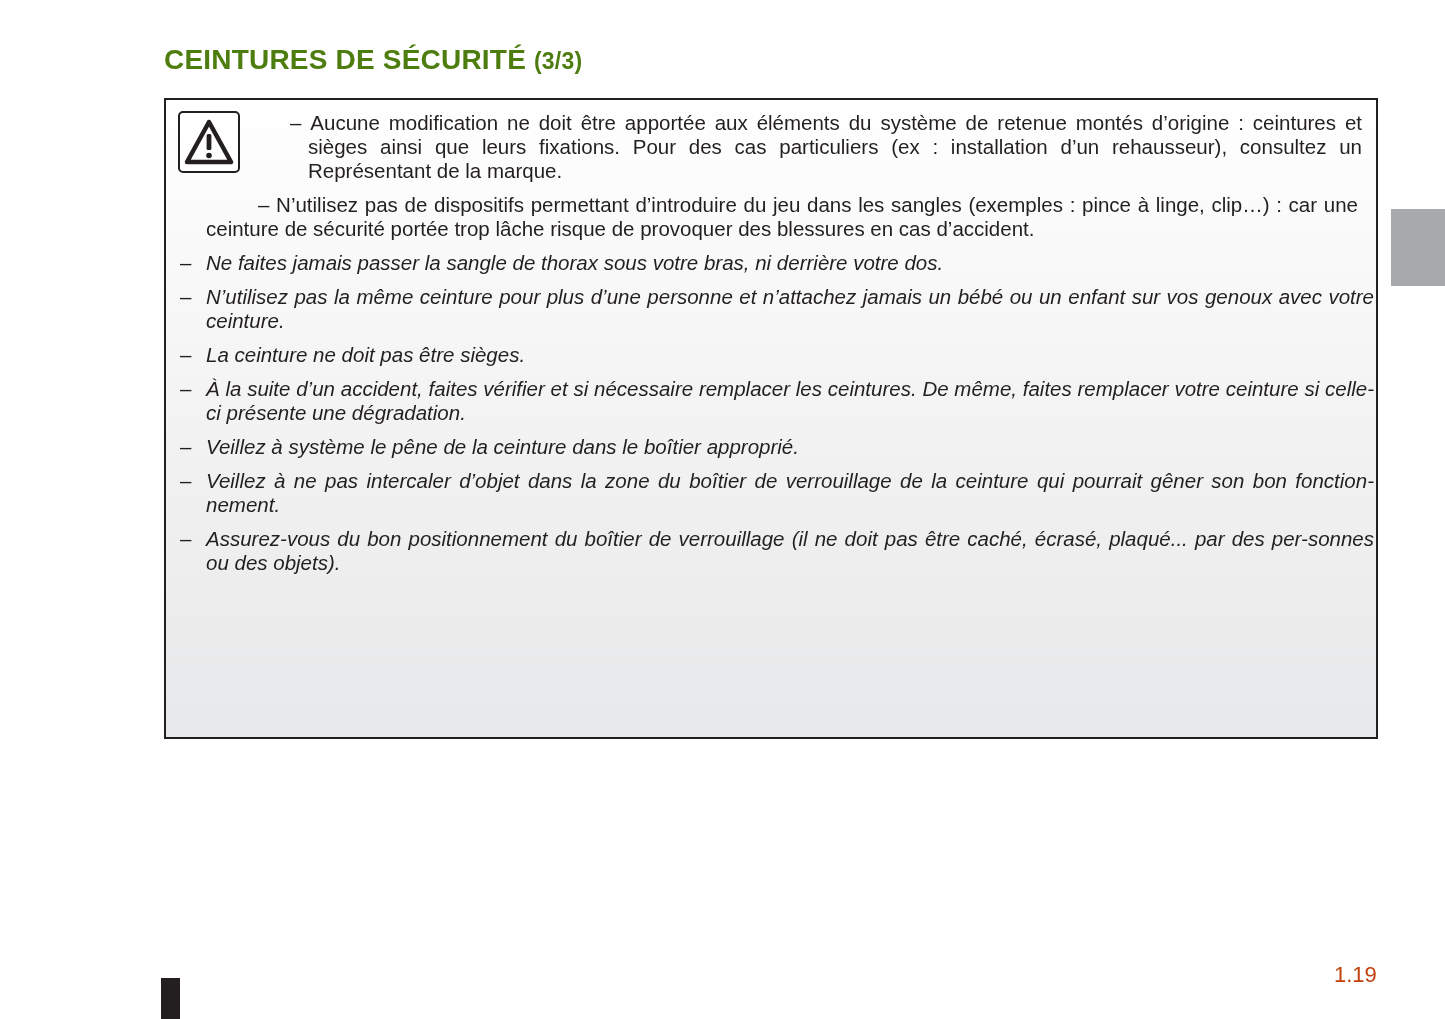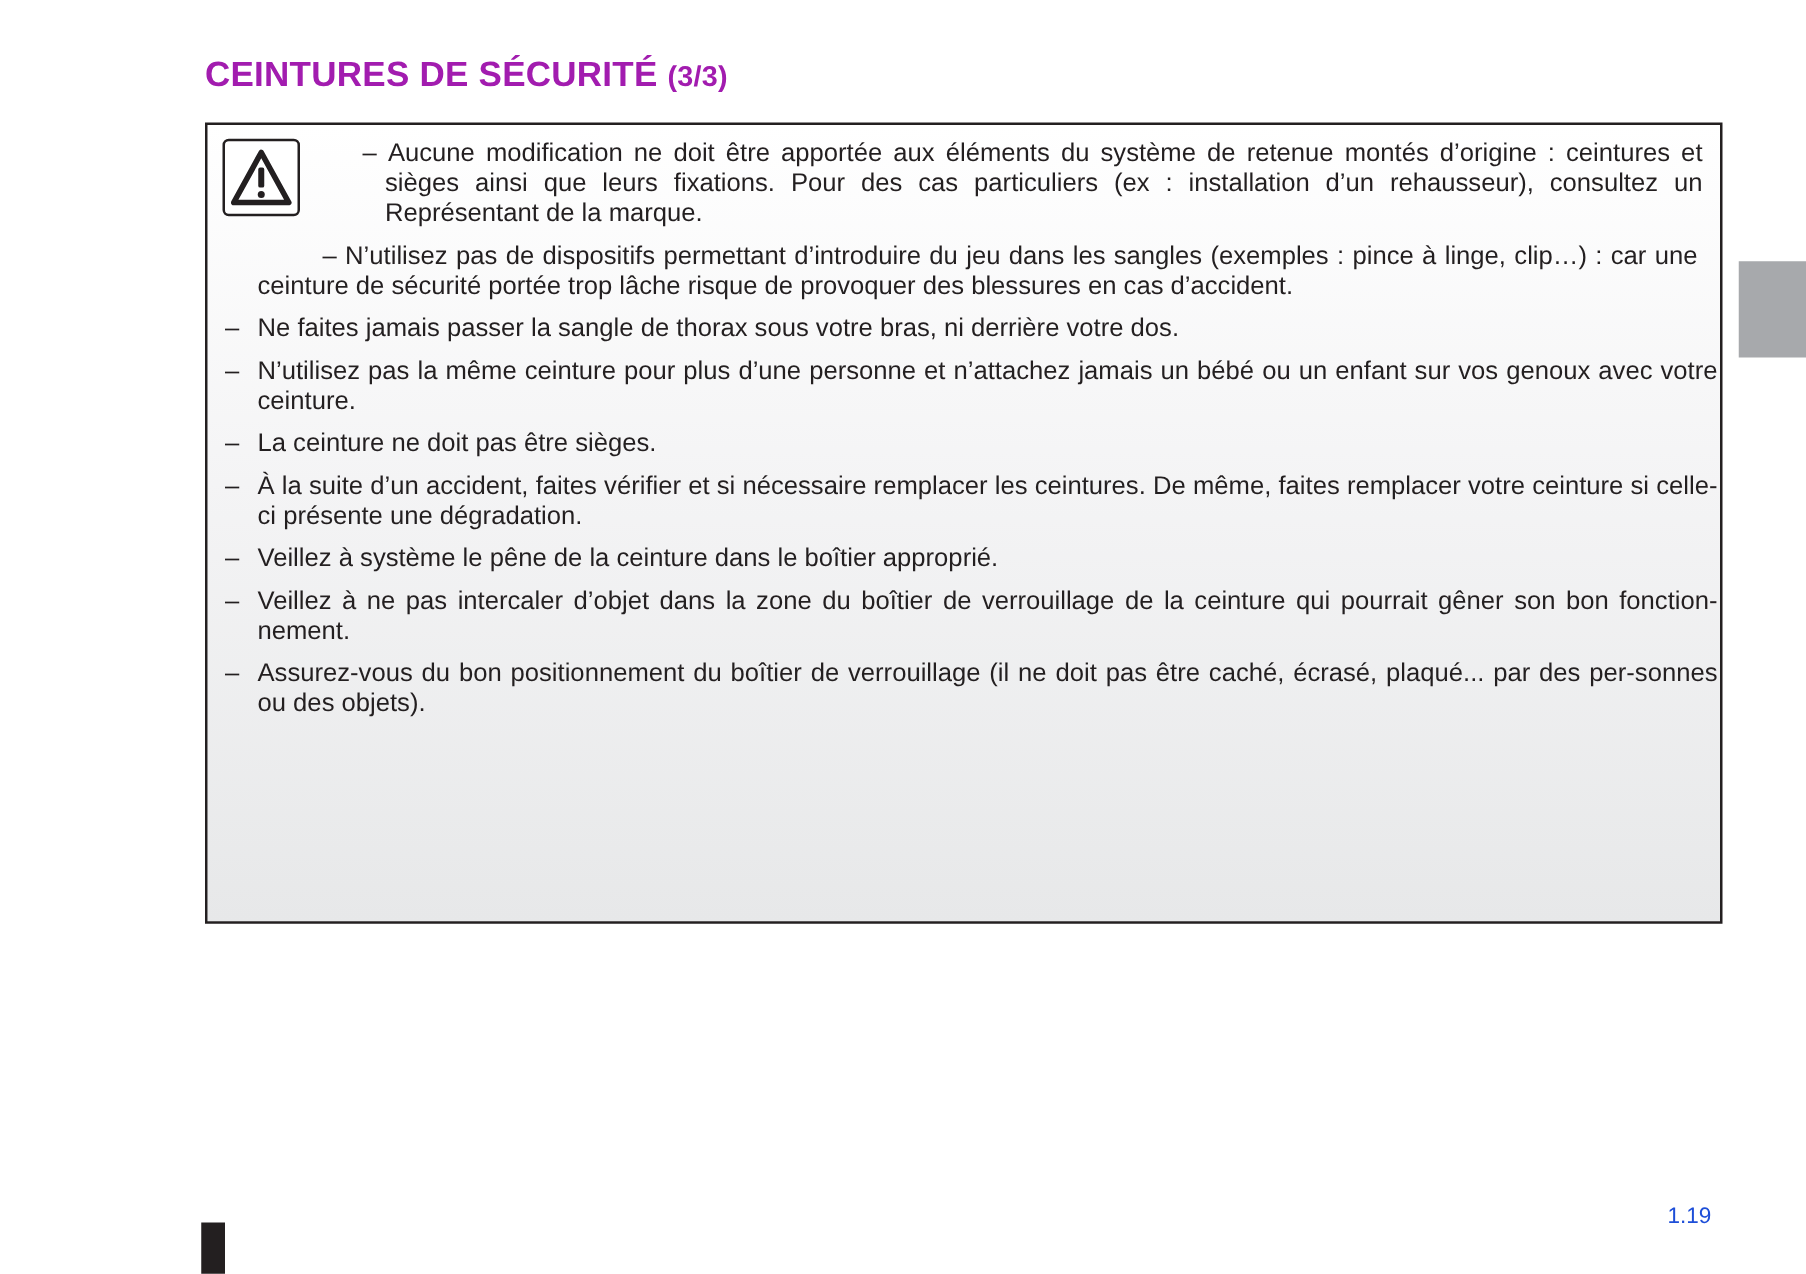--- a/index.html
+++ b/index.html
@@ -17,21 +17,21 @@
     }
     .page-title {
       position: absolute;
       left: 164px;
       top: 44px;
       margin: 0;
       font-family: "Liberation Sans", sans-serif;
       font-weight: bold;
       font-size: 28px;
       letter-spacing: 0.2px;
-      color: #a21caf;
+      color: #4d7c0f;
       white-space: nowrap;
     }
     .page-title .suffix {
       font-size: 23px;
     }
     .warning-box {
       position: absolute;
       left: 164px;
       top: 98px;
       width: 1210px;
@@ -71,35 +71,36 @@
     .dash {
       position: absolute;
       left: 14px;
     }
     .bullet-text {
       position: absolute;
       left: 40px;
       right: 2px;
       text-align: justify;
       text-align-last: left;
+      font-style: italic;
     }
     .tab-marker {
       position: absolute;
       left: 1391px;
       top: 209px;
       width: 54px;
       height: 77px;
       background: #a7a9ac;
     }
     .page-number {
       position: absolute;
       left: 1334px;
       top: 962px;
-      font-size: 18px;
-      color: #1d4ed8;
+      font-size: 22px;
+      color: #c2410c;
     }
     .corner-bar {
       position: absolute;
       left: 161px;
       top: 978px;
       width: 19px;
       height: 41px;
       background: #231f20;
     }
   </style>

